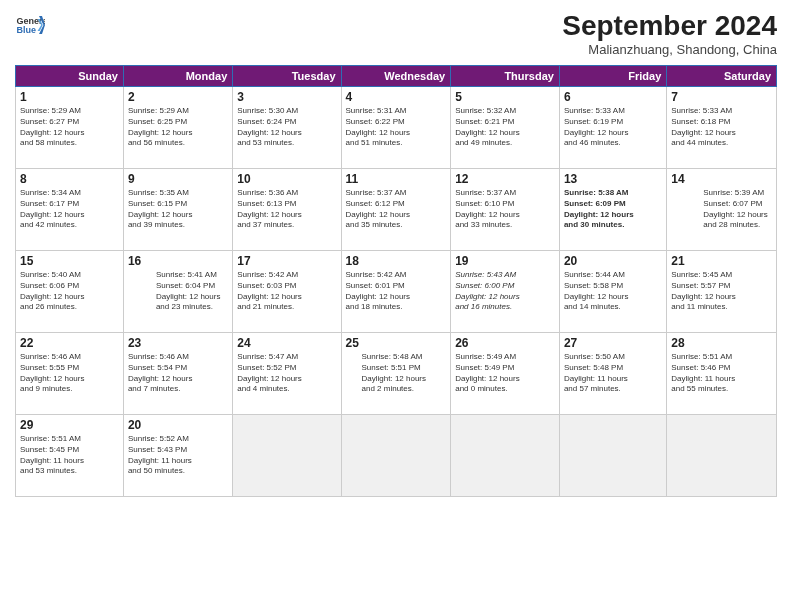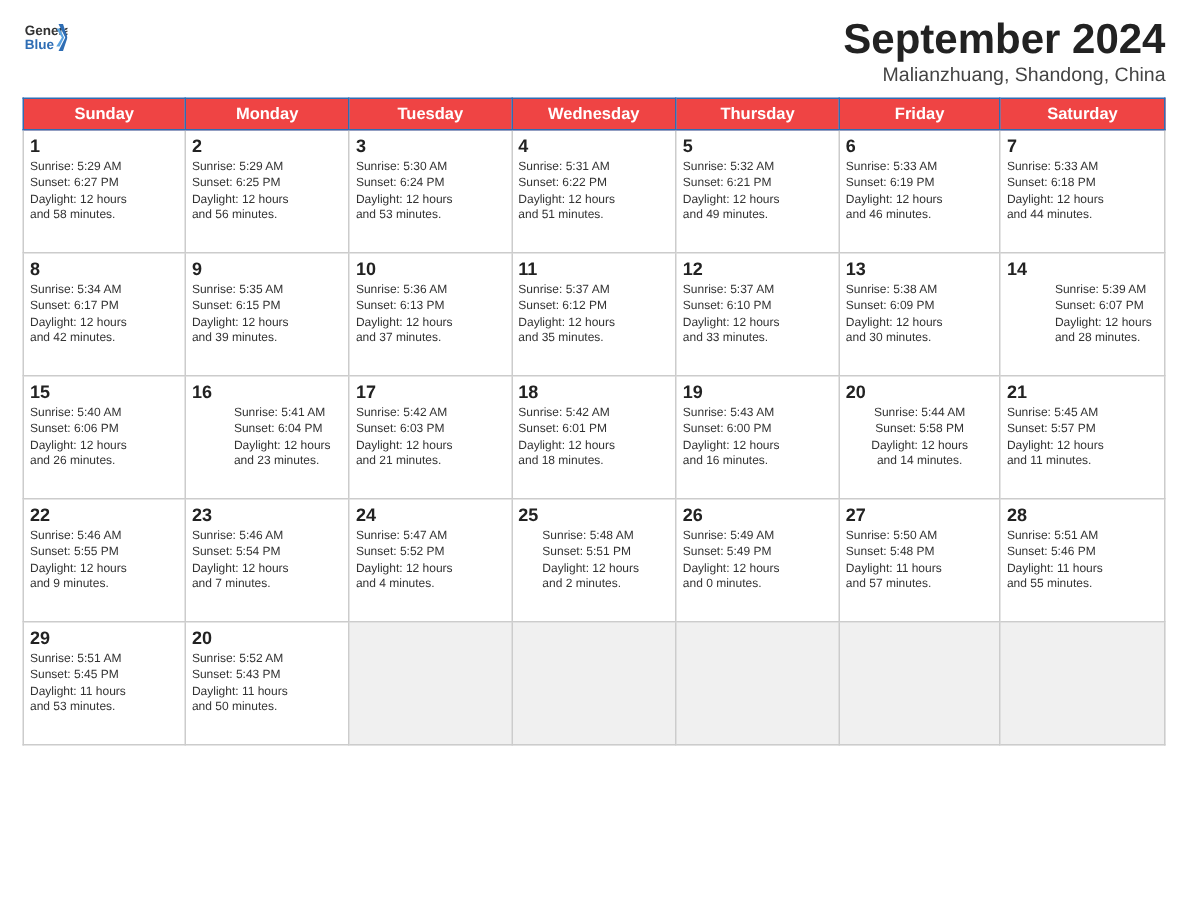--- a/index.html
+++ b/index.html
@@ -42,23 +42,23 @@
     .location-title {
       font-size: 13px;
       color: #444;
     }
     .calendar {
       width: 100%;
       border-collapse: collapse;
       font-size: 9px;
     }
     .calendar th {
-      background: #ef4444;
+      background: #701a75;
       color: #fff;
-      text-align: center;
+      text-align: right;
       padding: 4px 5px;
       font-size: 11px;
       font-weight: bold;
       border: 1px solid #2E6DB4;
     }
     .calendar td {
       border: 1px solid #ccc;
       vertical-align: top;
       padding: 3px 4px;
       height: 82px;
@@ -195,21 +195,21 @@
           </td>
           <td>
             <span class="day-num">12</span>
             <div class="day-info" style="white-space: pre-line;">Sunrise: 5:37 AM
 Sunset: 6:10 PM
 Daylight: 12 hours
 and 33 minutes.</div>
           </td>
           <td>
             <span class="day-num">13</span>
-            <div class="day-info" style="white-space: pre-line;">Sunrise: 5:38 AM
+            <div class="day-info" style="white-space: pre-line; font-weight: bold;">Sunrise: 5:38 AM
 Sunset: 6:09 PM
 Daylight: 12 hours
 and 30 minutes.</div>
           </td>
           <td>
             <span class="day-num">14</span>
             <div class="day-info" style="white-space: pre-line; margin-left: 32px;">Sunrise: 5:39 AM
 Sunset: 6:07 PM
 Daylight: 12 hours
 and 28 minutes.</div>
@@ -239,28 +239,28 @@
           </td>
           <td>
             <span class="day-num">18</span>
             <div class="day-info" style="white-space: pre-line;">Sunrise: 5:42 AM
 Sunset: 6:01 PM
 Daylight: 12 hours
 and 18 minutes.</div>
           </td>
           <td>
             <span class="day-num">19</span>
-            <div class="day-info" style="white-space: pre-line;">Sunrise: 5:43 AM
+            <div class="day-info" style="white-space: pre-line; font-style: italic;">Sunrise: 5:43 AM
 Sunset: 6:00 PM
 Daylight: 12 hours
 and 16 minutes.</div>
           </td>
           <td>
             <span class="day-num">20</span>
-            <div class="day-info" style="white-space: pre-line; text-align: center;">Sunrise: 5:44 AM
+            <div class="day-info" style="white-space: pre-line;">Sunrise: 5:44 AM
 Sunset: 5:58 PM
 Daylight: 12 hours
 and 14 minutes.</div>
           </td>
           <td>
             <span class="day-num">21</span>
             <div class="day-info" style="white-space: pre-line;">Sunrise: 5:45 AM
 Sunset: 5:57 PM
 Daylight: 12 hours
 and 11 minutes.</div>

